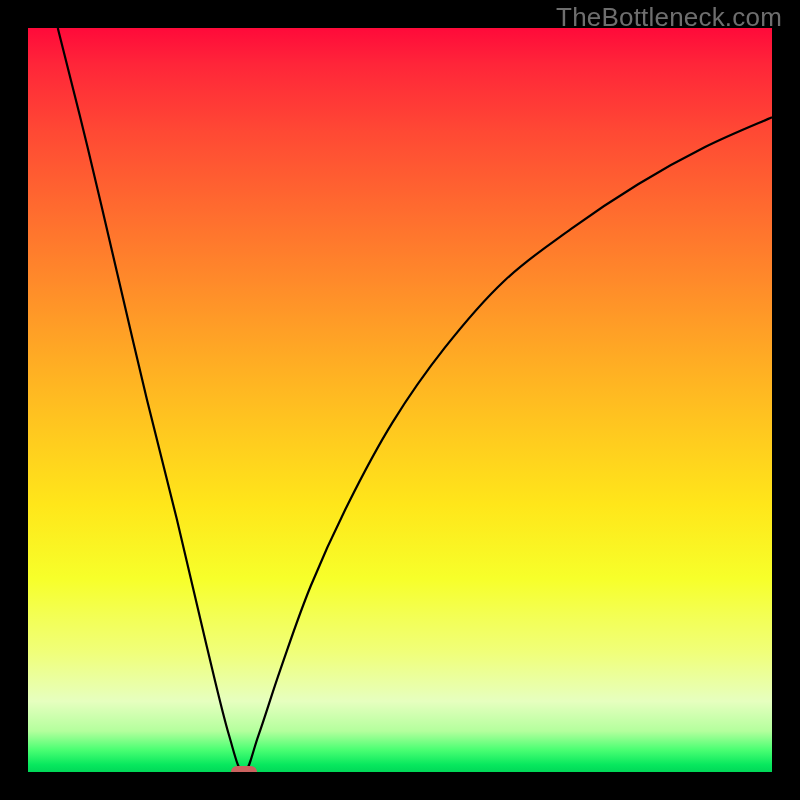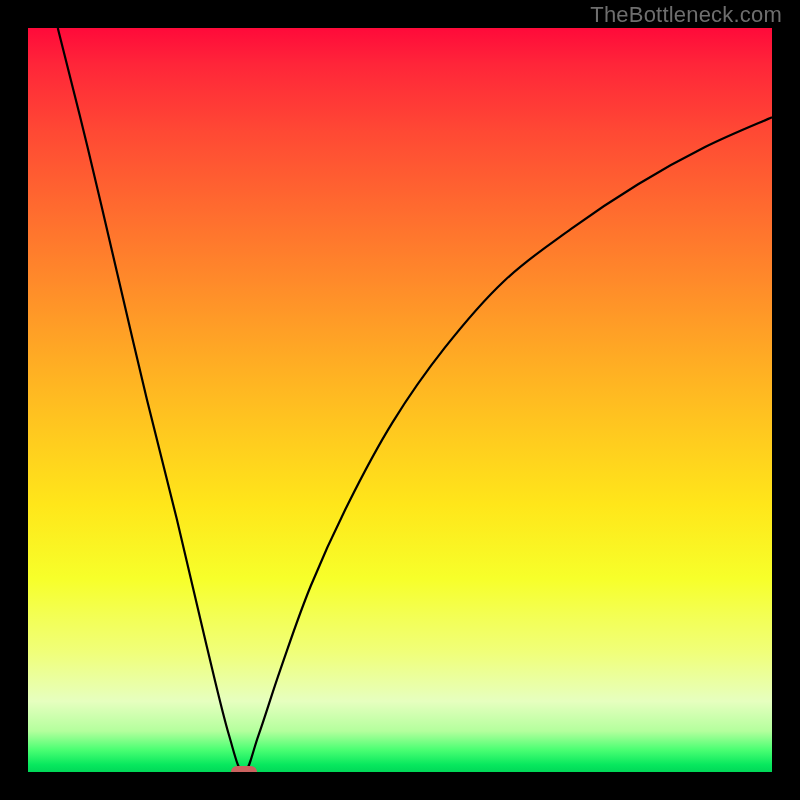--- a/index.html
+++ b/index.html
@@ -10,21 +10,21 @@
     background: #000;
     position: relative;
     overflow: hidden;
     font-family: Arial, Helvetica, sans-serif;
   }
   .watermark {
     position: absolute;
     top: 2px;
     right: 18px;
     color: #6e6e6e;
-    font-size: 22px;
+    font-size: 26px;
     font-weight: 500;
     z-index: 10;
     letter-spacing: 0.2px;
   }
   .plot-frame {
     position: absolute;
     top: 28px;
     left: 28px;
     width: 744px;
     height: 744px;

